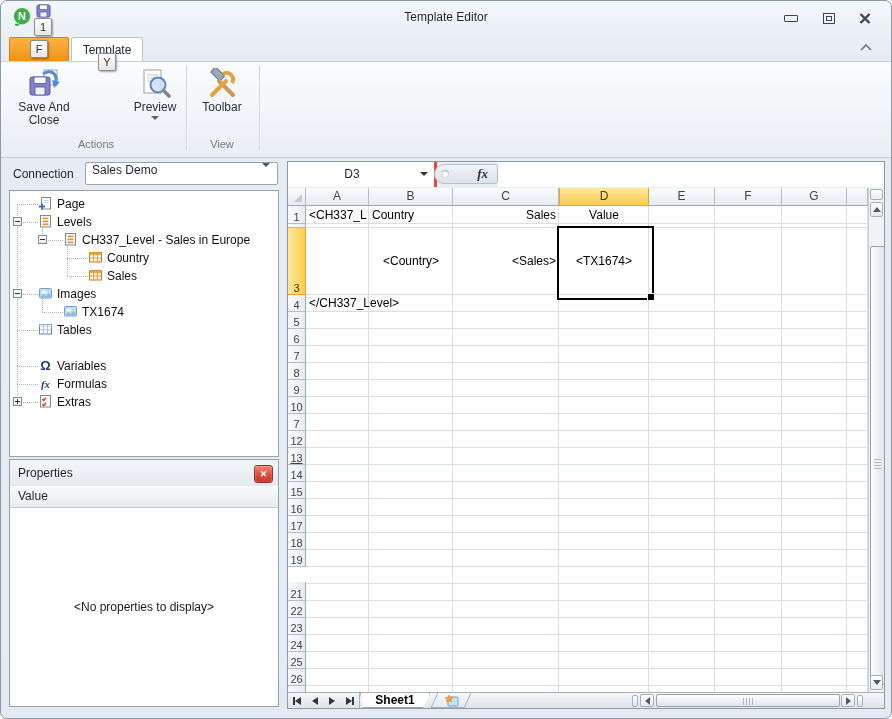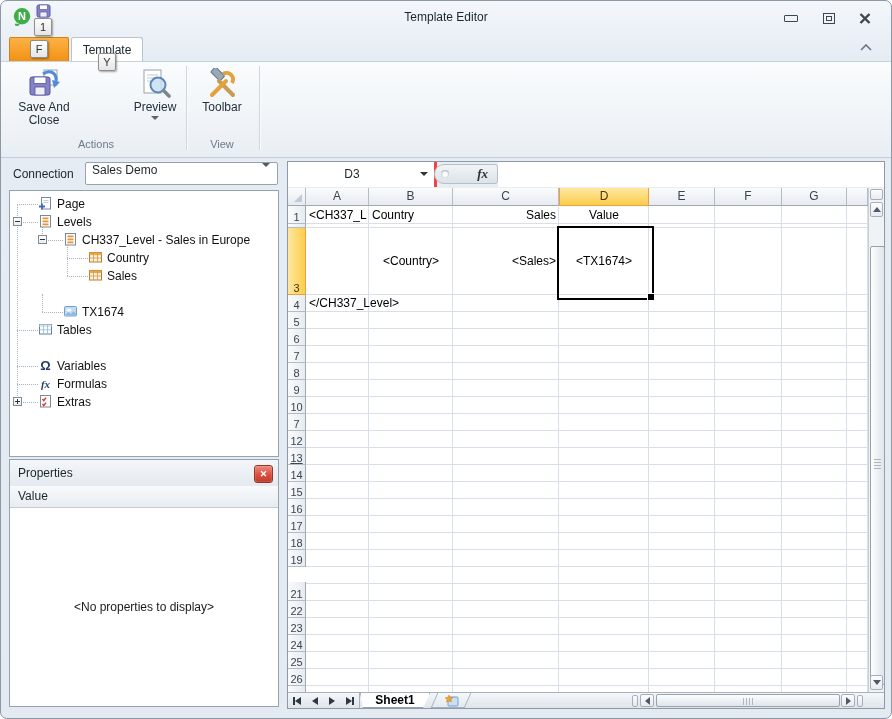--- a/index.html
+++ b/index.html
@@ -284,20 +284,32 @@
       </div>
       <div class="titem" style="top: 76px;">
         <div class="stub" style="left: 57px; top: 9px; width: 21px;"></div>
         <svg class="ticon" width="15" height="15" viewBox="0 0 15 15" style="left: 78px;">
           <rect x="1.5" y="2.5" width="12" height="9.5" fill="#FDF4E0" stroke="#C07A28"></rect>
           <rect x="1.5" y="2.5" width="12" height="2.6" fill="#EFA54A"></rect>
           <path d="M5.5 2.5 v9.5 M9.5 2.5 v9.5 M1.5 8 h12" stroke="#D89348" stroke-width=".8"></path>
         </svg>
         <span class="lbl" style="left: 97px;">Sales</span>
       </div>
+      <div class="titem" style="top: 94px;">
+        <div class="stub" style="left: 7px; top: 9px; width: 21px;"></div>
+        <span class="exp minus" style="left: 3px;">
+          <i></i>
+        </span>
+        <svg class="ticon" width="15" height="15" viewBox="0 0 15 15" style="left: 28px;">
+          <rect x="1.5" y="2.5" width="12" height="9.5" rx="1" fill="#BFDCF2" stroke="#6FA0CB"></rect>
+          <ellipse cx="6" cy="6" rx="2.6" ry="1.6" fill="#fff"></ellipse>
+          <path d="M2 11 l3.5-3 2.5 2 2.5-2.8 3 3.3 v.5 h-11.5z" fill="#8FB8DD"></path>
+        </svg>
+        <span class="lbl" style="left: 47px;">Images</span>
+      </div>
       <div class="titem" style="top: 112px;">
         <div class="stub" style="left: 32px; top: 9px; width: 21px;"></div>
         <svg class="ticon" width="15" height="15" viewBox="0 0 15 15" style="left: 53px;">
           <rect x="1.5" y="2.5" width="12" height="9.5" rx="1" fill="#BFDCF2" stroke="#6FA0CB"></rect>
           <ellipse cx="6" cy="6" rx="2.6" ry="1.6" fill="#fff"></ellipse>
           <path d="M2 11 l3.5-3 2.5 2 2.5-2.8 3 3.3 v.5 h-11.5z" fill="#8FB8DD"></path>
         </svg>
         <span class="lbl" style="left: 72px;">TX1674</span>
       </div>
       <div class="titem" style="top: 130px;">

